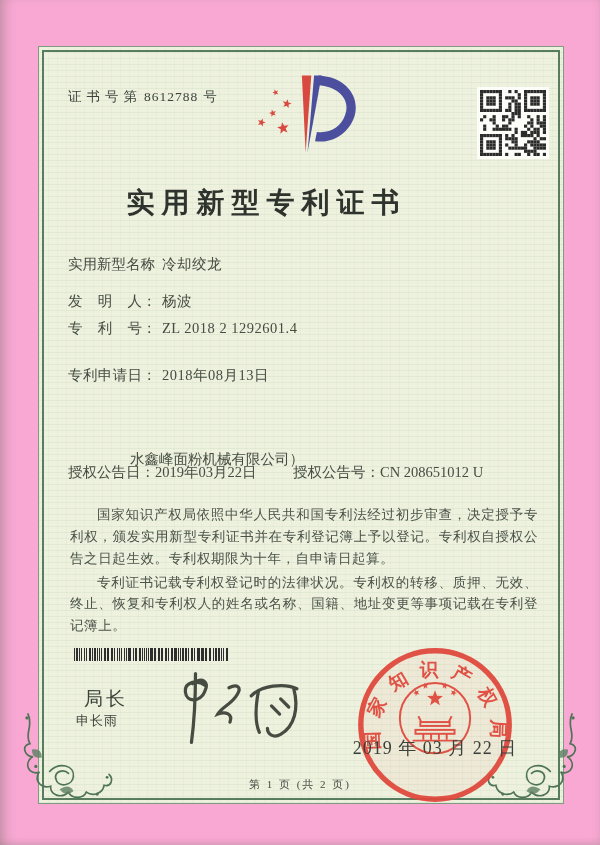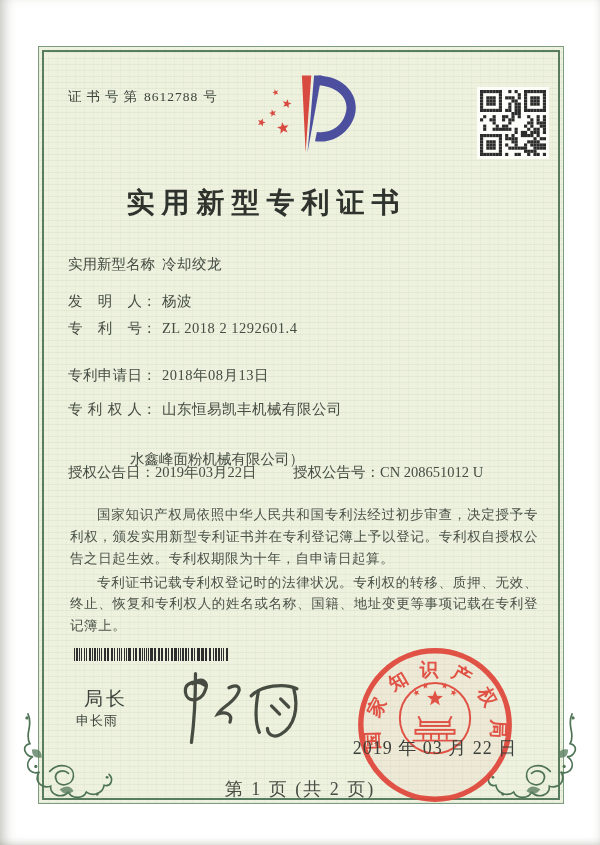--- a/index.html
+++ b/index.html
@@ -1,21 +1,21 @@
 <!DOCTYPE html>
 <html><head>
 <meta charset="utf-8">
 <style>
   html,body{margin:0;padding:0;}
   body{
     width:600px;height:845px;overflow:hidden;
     font-family:"Liberation Serif","DejaVu Serif",serif;
     background:#f6f2e1;position:relative;
   }
-  .page{position:absolute;inset:0;background:#ffffff;
+  .page{position:absolute;inset:0;background:#f9a8d4;
     box-shadow:inset 10px 0 14px -8px rgba(90,95,75,.45), inset -4px -6px 10px -6px rgba(120,120,100,.35);}
   
   .frame{position:absolute;left:38px;top:46px;width:524px;height:756px;
     border:1px solid #7d9c80;
     background:
       repeating-linear-gradient(0deg, rgba(125,165,125,.10) 0 1px, rgba(0,0,0,0) 1px 6px),
       repeating-linear-gradient(90deg, rgba(125,165,125,.05) 0 1px, rgba(0,0,0,0) 1px 9px),
       #edf1de;}
   .frame::after{content:"";position:absolute;inset:3px;border:2px solid #587c60;pointer-events:none;}
   
@@ -42,21 +42,21 @@
   .body-text p{margin:0 0 2px 0;text-indent:2em;}
   
   .barcode{position:absolute;left:74px;top:648px;}
   .officer-title{position:absolute;left:84px;top:686px;font-size:19px;letter-spacing:3px;color:#3b423a;}
   .officer-name{position:absolute;left:76px;top:712px;font-size:13px;letter-spacing:1px;color:#3b423a;}
   .signature{position:absolute;left:158px;top:666px;}
   .seal{position:absolute;left:352px;top:642px;opacity:.93;}
   .seal-date{position:absolute;left:352px;top:736px;width:166px;text-align:center;
     font-size:18px;color:#3c403a;letter-spacing:1px;}
   .page-num{position:absolute;left:0;top:777px;width:600px;text-align:center;
-    font-size:18px;color:#474d44;letter-spacing:2px;}
+    font-size:11px;color:#474d44;letter-spacing:2px;}
   .back-note{position:absolute;left:100px;top:812px;width:312px;text-align:center;
     font-size:12.5px;color:#4a5046;letter-spacing:3px;}
   
   .orn{position:absolute;width:95px;height:95px;}
   .orn-bl{left:20px;top:710px;}
   .orn-br{left:485px;top:710px;transform:scaleX(-1);}
 </style>
 </head>
 <body>
 
@@ -340,23 +340,20 @@
   </div>
   <div class="frow" style="top:292px">
     <span class="flabel">发明人</span><span class="fcolon">：</span><span class="fvalue">杨波</span>
   </div>
   <div class="frow" style="top:319px">
     <span class="flabel">专利号</span><span class="fcolon">：</span><span class="fvalue">ZL 2018 2 1292601.4</span>
   </div>
   <div class="frow" style="top:366px">
     <span class="flabel">专利申请日</span><span class="fcolon">：</span><span class="fvalue">2018年08月13日</span>
   </div>
-  <div class="frow" style="top:400px">
-    <span class="flabel">专利权人</span><span class="fcolon">：</span><span class="fvalue">山东恒易凯丰机械有限公司</span>
-  </div>
   <div class="addr-l2">水鑫峰面粉机械有限公司）</div>
 
   <div class="frow" style="top:463px">
     <span>
       <span>授权公告日</span><span>：</span><span>2019年03月22日</span>
     </span>
     <span class="grant2">
       <span>授权公告号</span><span>：</span><span>CN 208651012 U</span>
     </span>
   </div>

